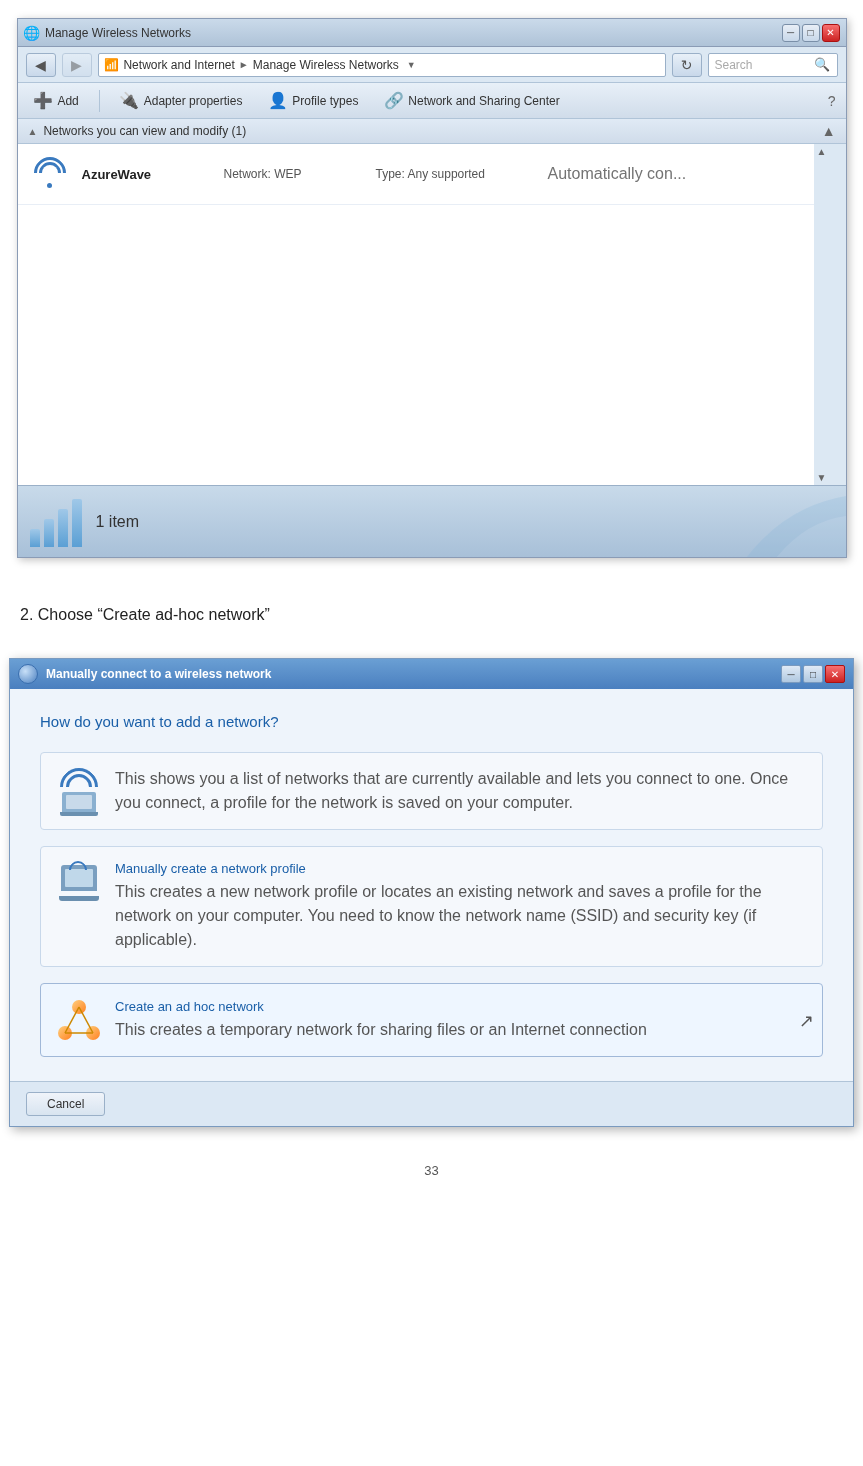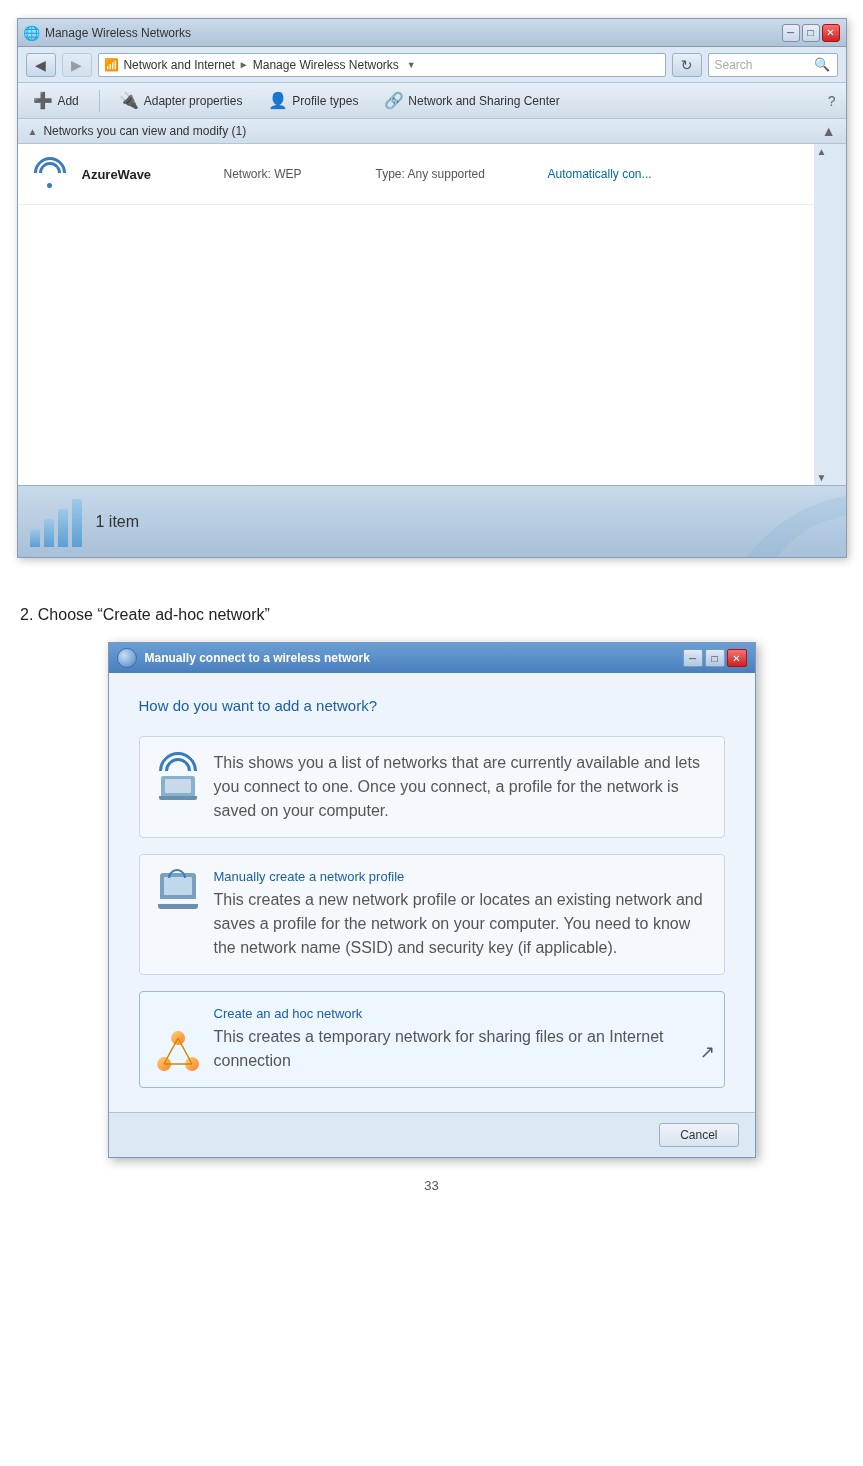--- a/index.html
+++ b/index.html
@@ -161,21 +161,21 @@
       border-bottom-color: transparent;
       border-left-color: transparent;
     }
     .wifi-arc-1 { width: 32px; height: 32px; top: 2px; left: 3px; transform: rotate(-45deg); }
     .wifi-arc-2 { width: 22px; height: 22px; top: 7px; left: 8px; transform: rotate(-45deg); }
     .wifi-dot { width: 5px; height: 5px; background: #3a7abf; border-radius: 50%; position: absolute; bottom: 5px; left: 16px; }
 
     .net-name { font-weight: bold; font-size: 13px; color: #222; min-width: 130px; }
     .net-security { color: #555; font-size: 12px; min-width: 140px; }
     .net-type { color: #555; font-size: 12px; min-width: 160px; }
-    .net-auto { color: #0369a1; font-size: 12px; }
+    .net-auto { color: #737373; font-size: 16px; }
     .scrollbar-right {
       position: absolute;
       right: 0; top: 0; bottom: 0;
       width: 16px;
       background: #dce8f3;
       display: flex; flex-direction: column; align-items: center;
     }
     .scroll-arrow { font-size: 10px; color: #666; cursor: pointer; padding: 2px; }
 
     
@@ -203,22 +203,22 @@
 
     
     .instruction {
       padding: 48px 20px 18px 20px;
       font-size: 16px;
       color: #222;
     }
 
     
     .win-bottom {
-      width: 648px;
-      margin: 0 auto;
+      width: 845px;
+      margin: 16px auto;
       border: 1px solid #7a9abf;
       background: #e8f0f8;
       box-shadow: 3px 3px 10px rgba(0,0,0,0.3);
     }
     .win-bottom-titlebar {
       background: linear-gradient(to bottom, #6a9fd4 0%, #4a7fbf 100%);
       height: 30px;
       display: flex;
       align-items: center;
       justify-content: space-between;
@@ -297,21 +297,21 @@
     }
     .adhoc-c1 { top: 0; left: 11px; }
     .adhoc-c2 { bottom: 0; left: 0; }
     .adhoc-c3 { bottom: 0; right: 0; }
 
     
     .win-bottom-footer {
       background: #dce8f4;
       padding: 10px 16px;
       display: flex;
-      justify-content: flex-end;
+      justify-content: flex-start;
       border-top: 1px solid #b0c4d8;
     }
     .cancel-btn {
       padding: 4px 20px;
       background: linear-gradient(to bottom, #f0f4fa, #d8e4f0);
       border: 1px solid #9ab0c8;
       border-radius: 3px;
       cursor: pointer;
       font-size: 12px;
       color: #333;

